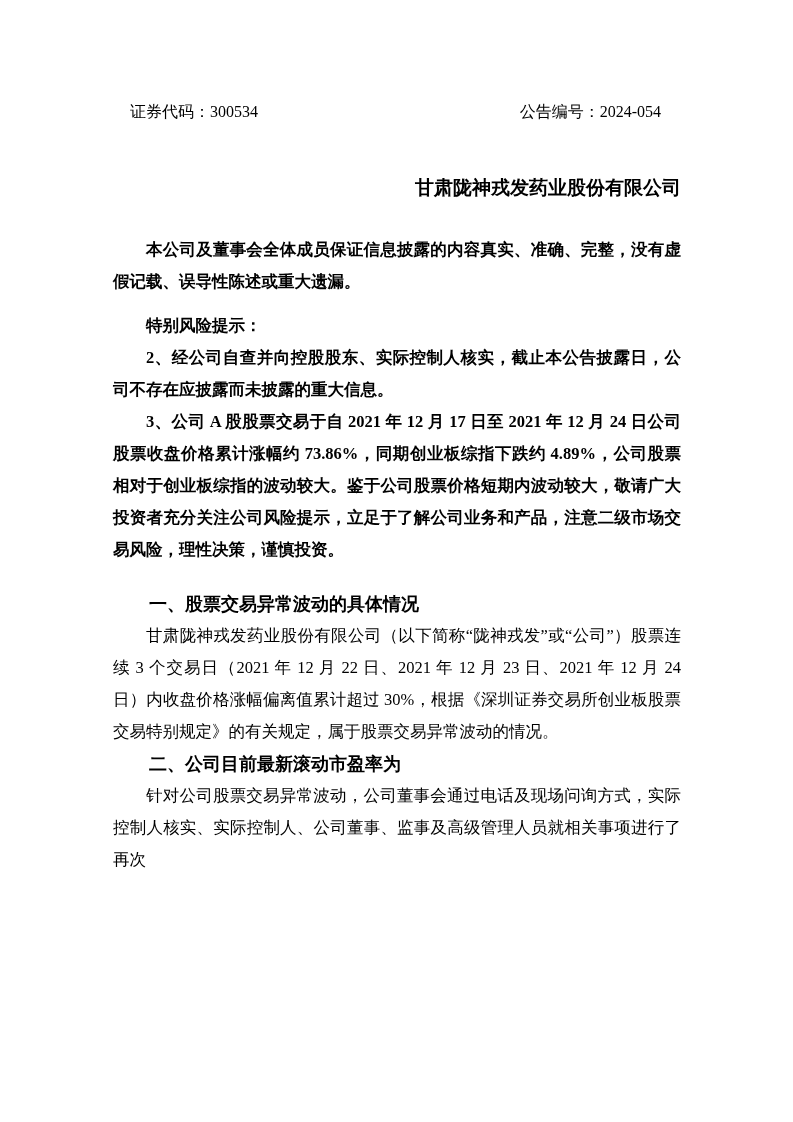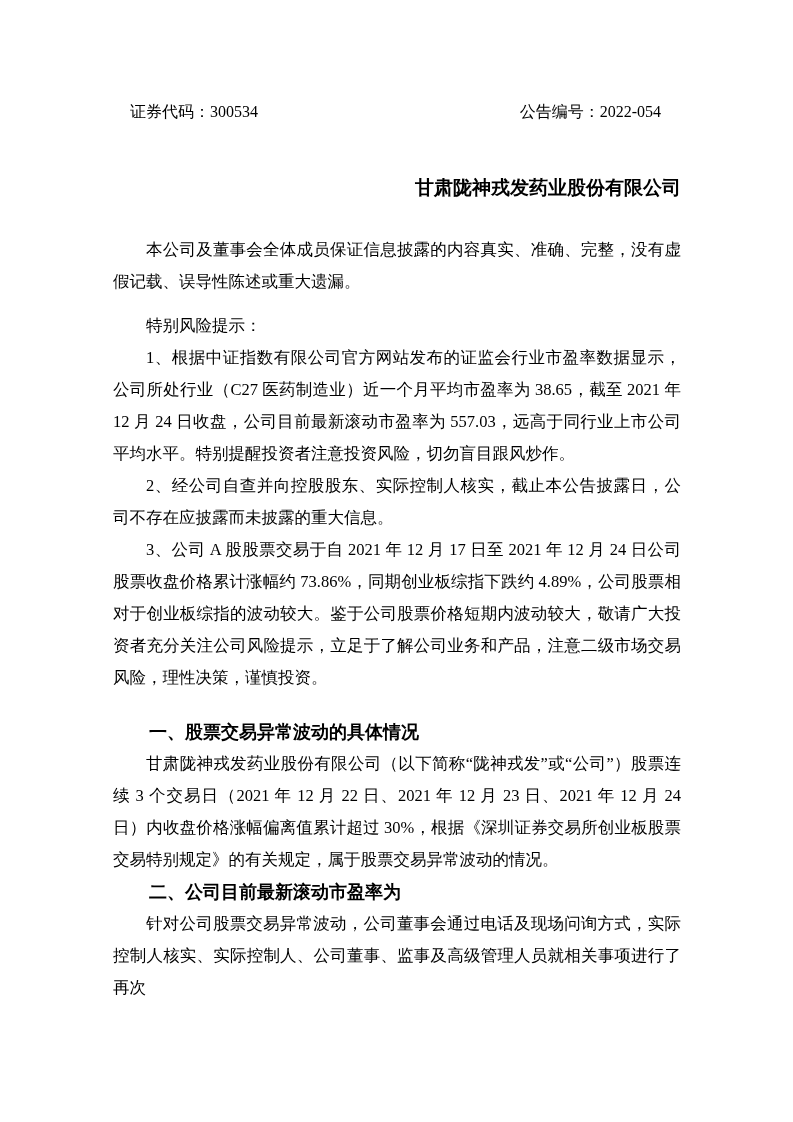--- a/index.html
+++ b/index.html
@@ -27,47 +27,46 @@
   .title {
     font-family: "Liberation Sans", "DejaVu Sans", sans-serif;
     font-size: 19px;
     font-weight: bold;
     text-align: right;
     line-height: 1.25;
   }
   .title-1 { margin-top: 48px; }
   .title-2 { margin-top: 24px; }
   .indent { text-indent: 2em; }
-  .bold { font-weight: normal; }
+  .bold { font-weight: bold; }
   .statement { margin-top: 34px; }
   .risk-heading { margin-top: 12px; }
   .section-heading {
     font-size: 18px;
     font-weight: bold;
     text-indent: 2em;
     line-height: 32px;
   }
   .section-1 { margin-top: 22px; }
 </style>
 </head>
 <body>
 
 <div class="page">
 
   <div class="header-row">
     <span>证券代码：300534</span>
-    <span>公告编号：2022-054</span>
+    <span>公告编号：2024-054</span>
   </div>
 
   <div class="title title-1">甘肃陇神戎发药业股份有限公司</div>
 
   <p class="indent bold statement">本公司及董事会全体成员保证信息披露的内容真实、准确、完整，没有虚假记载、误导性陈述或重大遗漏。</p>
 
   <p class="indent bold risk-heading">特别风险提示：</p>
-  <p class="indent bold">1、根据中证指数有限公司官方网站发布的证监会行业市盈率数据显示，公司所处行业（C27 医药制造业）近一个月平均市盈率为 38.65，截至 2021 年 12 月 24 日收盘，公司目前最新滚动市盈率为 557.03，远高于同行业上市公司平均水平。特别提醒投资者注意投资风险，切勿盲目跟风炒作。</p>
   <p class="indent bold">2、经公司自查并向控股股东、实际控制人核实，截止本公告披露日，公司不存在应披露而未披露的重大信息。</p>
   <p class="indent bold">3、公司 A 股股票交易于自 2021 年 12 月 17 日至 2021 年 12 月 24 日公司股票收盘价格累计涨幅约 73.86%，同期创业板综指下跌约 4.89%，公司股票相对于创业板综指的波动较大。鉴于公司股票价格短期内波动较大，敬请广大投资者充分关注公司风险提示，立足于了解公司业务和产品，注意二级市场交易风险，理性决策，谨慎投资。</p>
 
   <div class="section-heading section-1">一、股票交易异常波动的具体情况</div>
   <p class="indent">甘肃陇神戎发药业股份有限公司（以下简称“陇神戎发”或“公司”）股票连续 3 个交易日（2021 年 12 月 22 日、2021 年 12 月 23 日、2021 年 12 月 24 日）内收盘价格涨幅偏离值累计超过 30%，根据《深圳证券交易所创业板股票交易特别规定》的有关规定，属于股票交易异常波动的情况。</p>
 
   <div class="section-heading">二、公司目前最新滚动市盈率为</div>
   <p class="indent">针对公司股票交易异常波动，公司董事会通过电话及现场问询方式，实际控制人核实、实际控制人、公司董事、监事及高级管理人员就相关事项进行了再次</p>
 
 </div>

